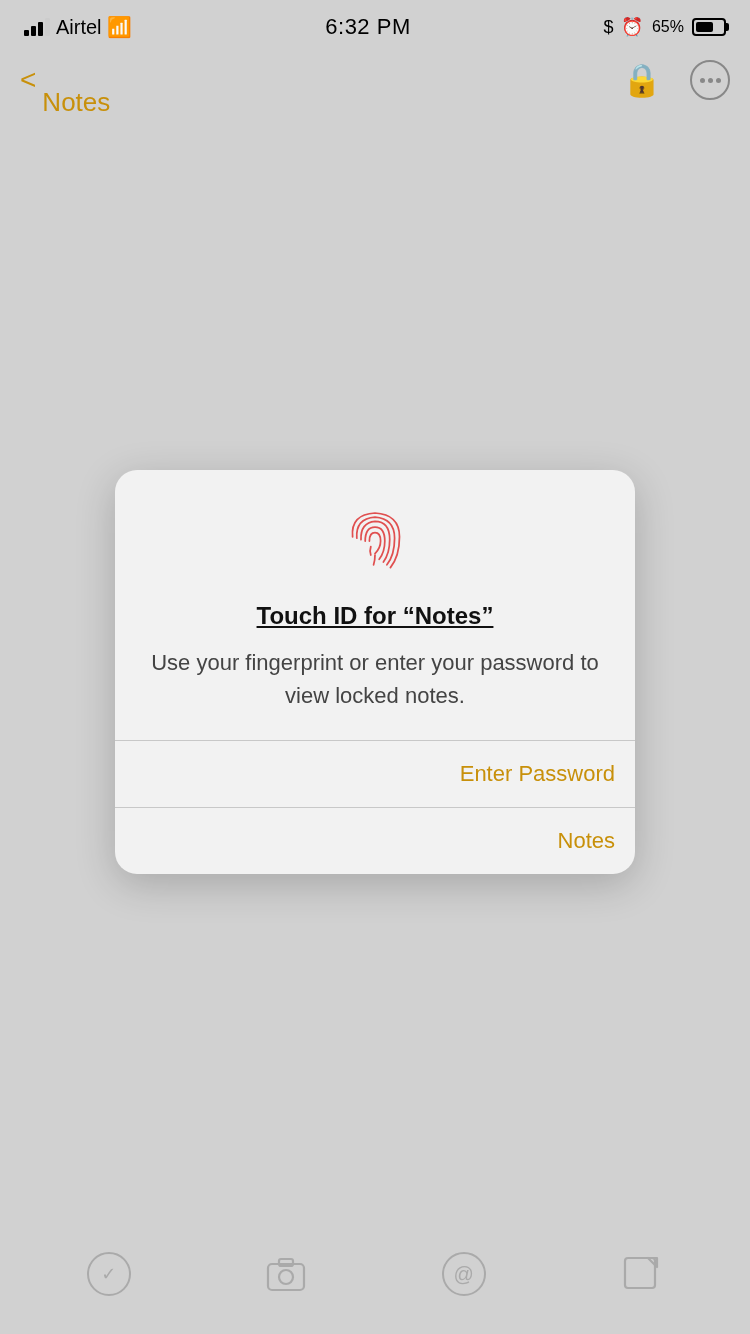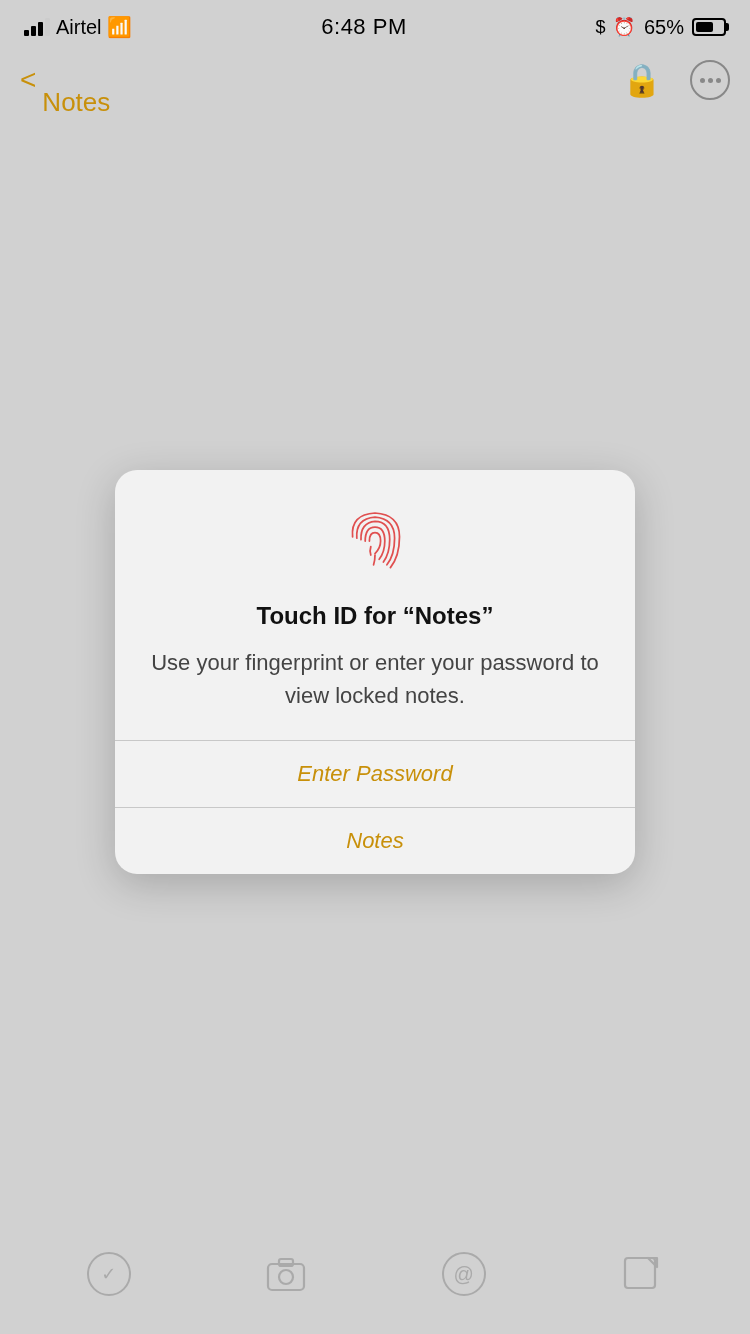--- a/index.html
+++ b/index.html
@@ -59,21 +59,21 @@
     }
 
     .status-right {
       display: flex;
       align-items: center;
       gap: 8px;
       font-size: 20px;
     }
 
     .battery-pct {
-      font-size: 20px;
+      font-size: 16px;
       font-weight: 500;
     }
 
     .battery-icon {
       width: 34px;
       height: 18px;
       border: 2px solid #000;
       border-radius: 4px;
       position: relative;
       display: flex;
@@ -196,20 +196,21 @@
       width: 70px;
       height: 70px;
     }
 
     .dialog-title {
       font-size: 24px;
       font-weight: 700;
       color: #111;
       margin-bottom: 14px;
       line-height: 1.3;
+      text-decoration: underline;
     }
 
     .dialog-subtitle {
       font-size: 22px;
       color: #444;
       line-height: 1.5;
     }
 
     .dialog-divider {
       height: 1px;
@@ -217,22 +218,21 @@
     }
 
     .dialog-button {
       width: 100%;
       padding: 20px;
       background: transparent;
       border: none;
       font-size: 22px;
       color: #c8900a;
       cursor: pointer;
-      text-align: center;
-      font-style: italic;
+      text-align: right;
     }
 
     
     .bottom-toolbar {
       position: absolute;
       bottom: 0;
       left: 0;
       right: 0;
       height: 100px;
       display: flex;
@@ -282,21 +282,21 @@
   <div class="status-left">
     <div class="signal-bars">
       <span style="height:6px;"></span>
       <span style="height:10px;"></span>
       <span style="height:14px;"></span>
       <span style="height:18px; background:#ccc;"></span>
     </div>
     <span class="carrier-text">Airtel</span>
     <span class="wifi-icon">📶</span>
   </div>
-  <div class="status-center">6:48 PM</div>
+  <div class="status-center">6:32 PM</div>
   <div class="status-right">
     <span style="font-size:18px;">$</span>
     <span style="font-size:18px;">⏰</span>
     <span class="battery-pct">65%</span>
     <div class="battery-icon">
       <div class="battery-fill"></div>
     </div>
   </div>
 </div>
 

